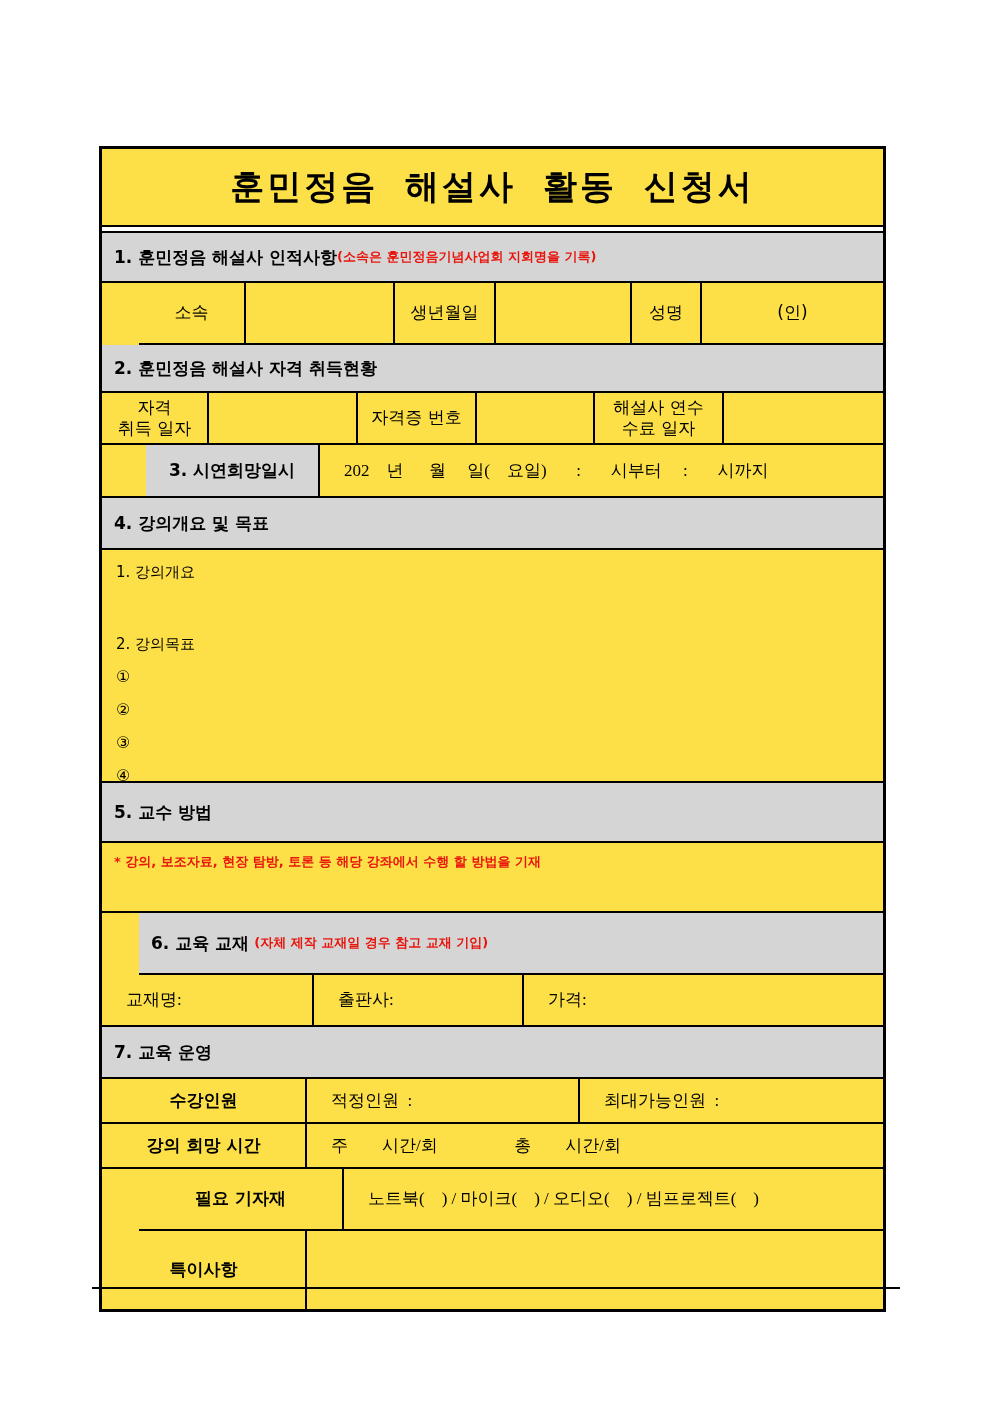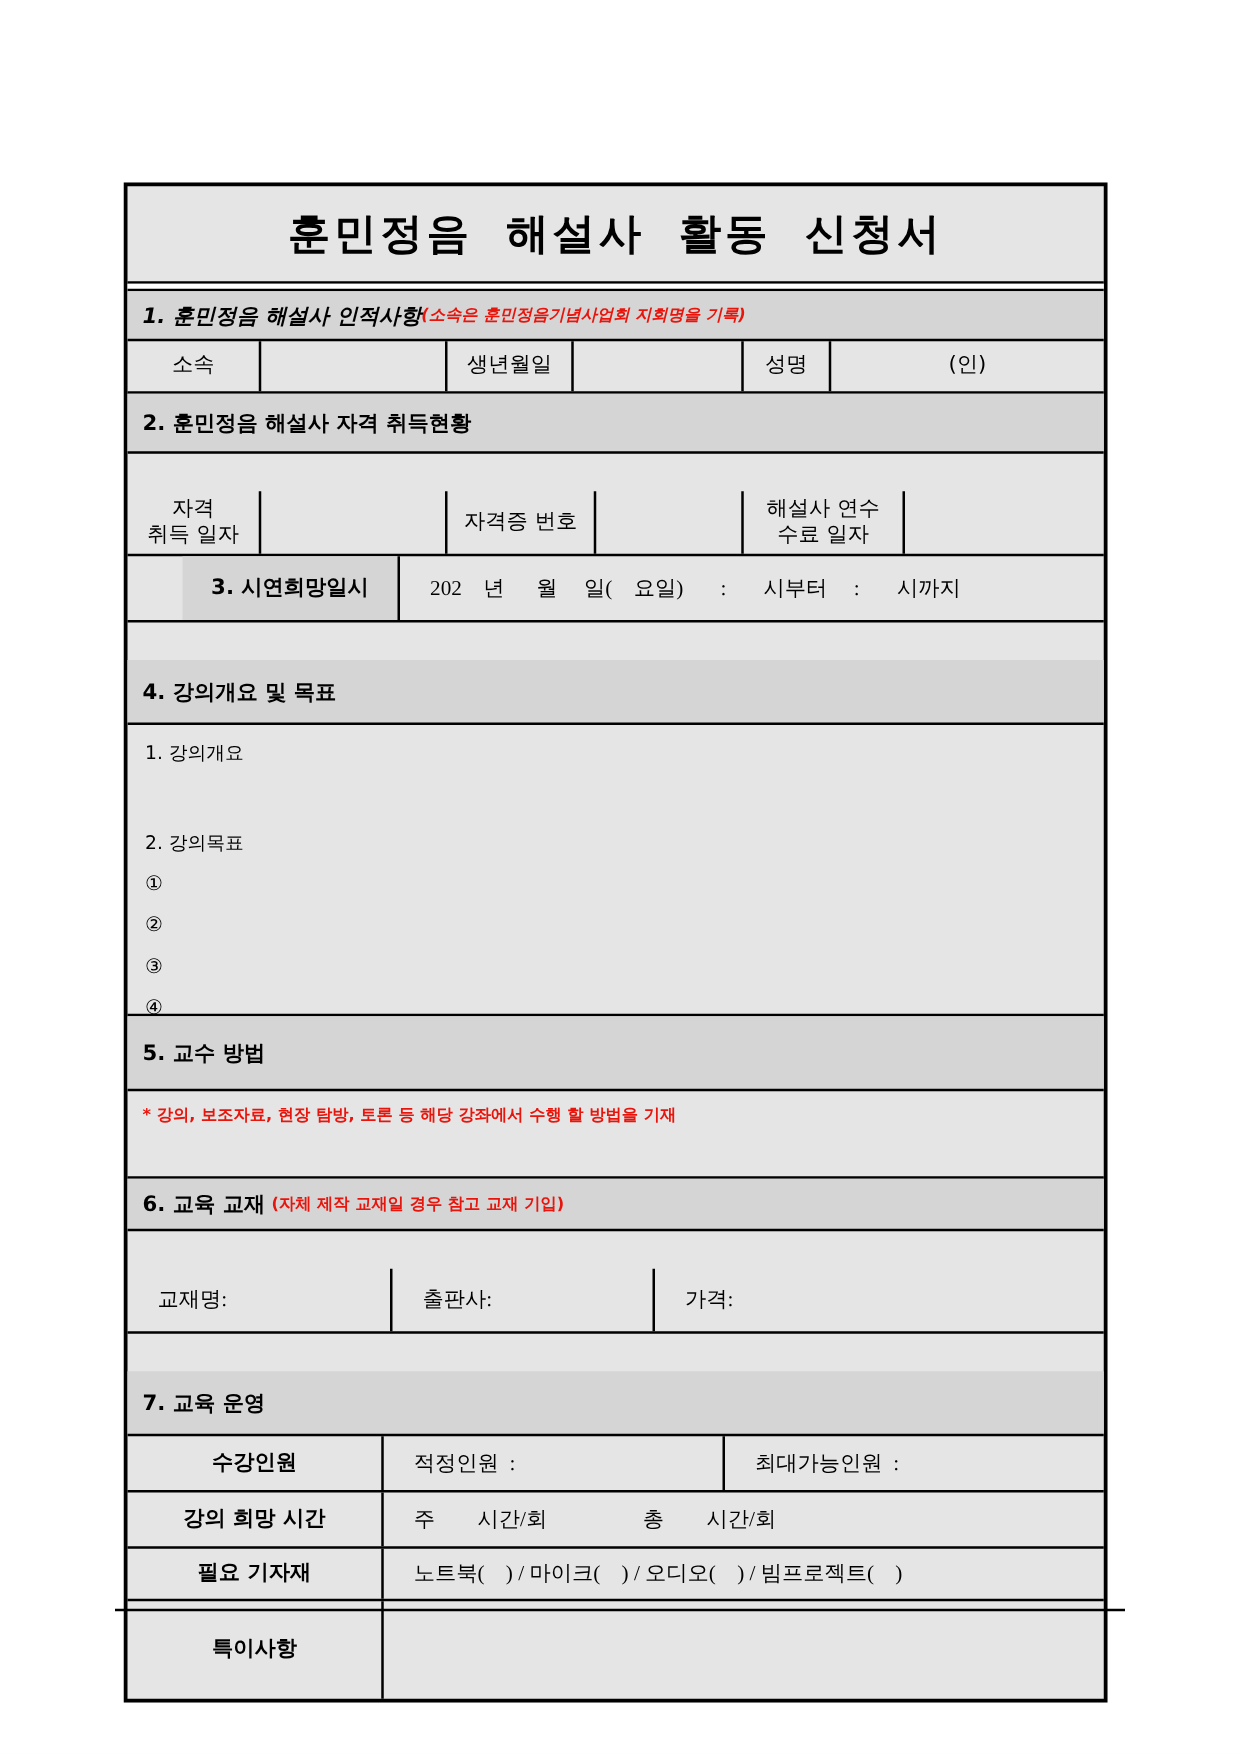--- a/index.html
+++ b/index.html
@@ -7,41 +7,41 @@
   body {
     width: 992px; height: 1403px;
     background: #ffffff;
     font-family: "DejaVu Sans", "Liberation Sans", sans-serif;
     color: #000;
   }
   .sheet { position: relative; width: 992px; height: 1403px; background: #fff; overflow: hidden; }
 
   .form {
     position: absolute; left: 99px; top: 146px; width: 787px;
-    border: 3px solid #000; background: #e5e5e5;
+    border: 3px solid #000; background: #fde047;
   }
 
   .row { display: flex; border-bottom: 2px solid #000; }
   .row.last { border-bottom: none; }
 
   .title-row { height: 78px; align-items: center; justify-content: center; }
   .title-text {
     font-size: 34px; font-weight: bold; letter-spacing: 3px; word-spacing: 12px;
     white-space: nowrap;
   }
   .spacer-row { height: 6px; border-bottom: 2px solid #000; background: #fff; }
 
   .sec-header {
     background: var(--header_gray, #d5d5d5);
     align-items: center; padding-left: 12px;
   }
   .sec-heading { font-size: 17px; font-weight: bold; }
   .sec-note { font-size: 13px; font-weight: bold; color: var(--note_red, #e8150c); }
-  .h46 { height: 40px; font-style: italic; } .h48 { height: 48px; } .h49 { height: 42px; }
-  .h52 { height: 52px; margin-top: 30px; } .h53 { height: 53px; } .h44 { height: 60px; }
+  .h46 { height: 50px; } .h48 { height: 48px; } .h49 { height: 62px; margin-left: 37px; }
+  .h52 { height: 52px; } .h53 { height: 53px; } .h44 { height: 60px; }
   .h60 { height: 45px; justify-content: flex-end; } .h70 { height: 70px; } .h78 { height: 78px; }
   .h233 { height: 233px; }
 
   .cell {
     border-right: 2px solid #000;
     display: flex; align-items: center; justify-content: center;
     font-size: 17px; text-align: center; line-height: 1.25;
     overflow: hidden;
   }
   .cell:last-child { border-right: none; }

